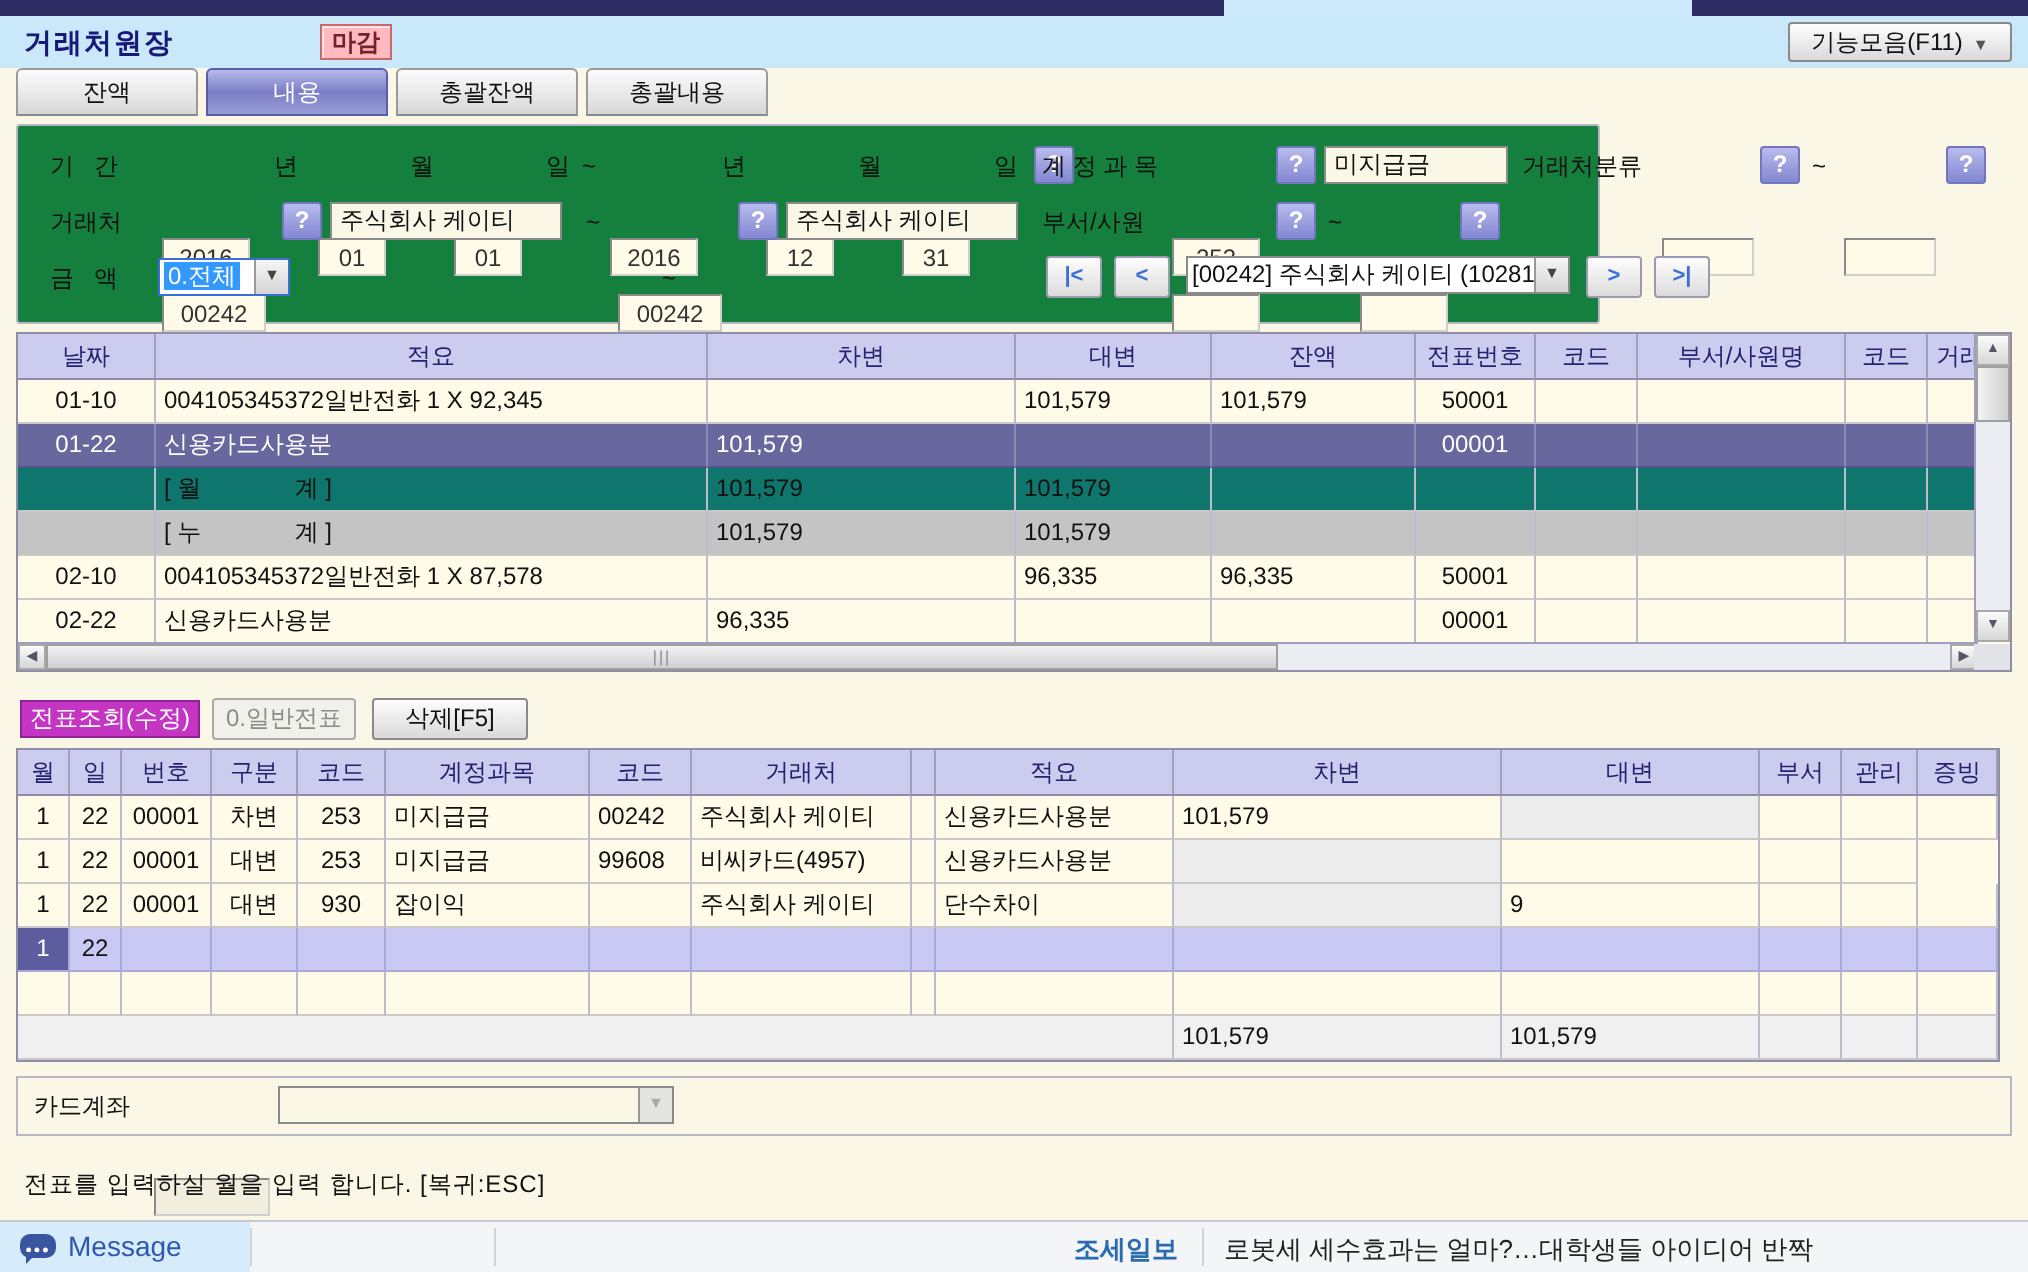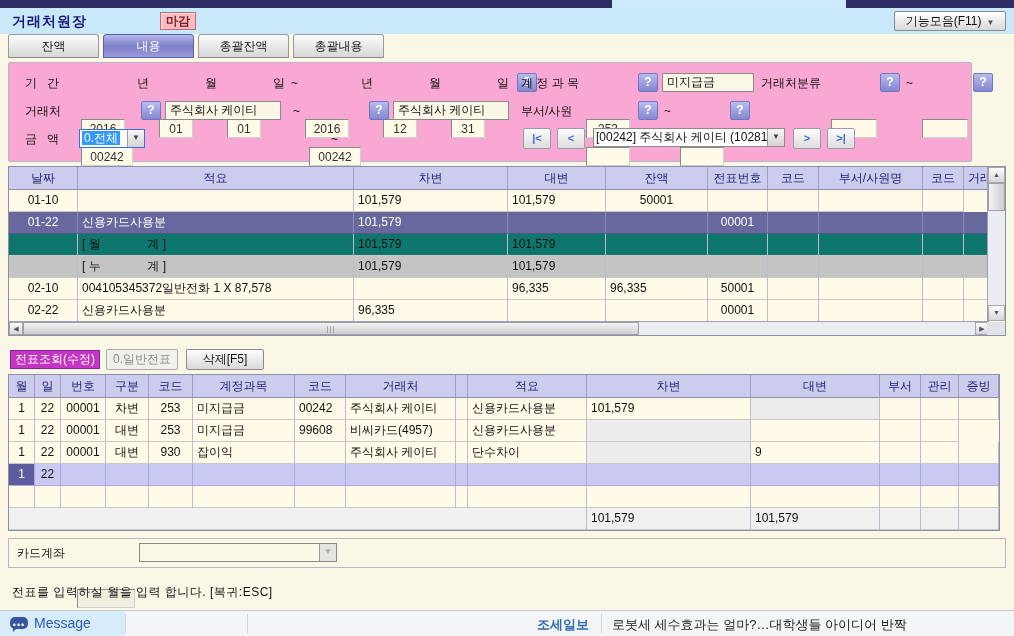--- a/index.html
+++ b/index.html
@@ -23,22 +23,22 @@
     text-align:center; line-height:18px; }
   .fn-button .arr { font-size:8px; color:#555; margin-left:5px; }
   
   .tab-row { position:absolute; top:34px; left:8px; height:24px; display:flex; gap:4px; }
   .tab { width:91px; height:24px; border:1px solid #9a9a9a; border-bottom-color:#8a8a8a;
     border-radius:3px 3px 0 0; background:linear-gradient(#fcfcfc,#d7d7d7);
     text-align:center; line-height:22px; color:#111; cursor:default; }
   .tab.active { background:linear-gradient(#b6b9ea 0%,#7b7ec6 50%,#9a9cd8 100%);
     border-color:#5a5da8; color:#ffffff; }
   
-  .filter-panel { position:absolute; top:62px; left:8px; width:964px; height:100px;
-    border:1px solid #b6b6c6; border-radius:2px; background:#f9a8d4; }
+  .filter-panel { position:absolute; top:62px; left:8px; width:792px; height:100px;
+    border:1px solid #b6b6c6; border-radius:2px; background:#15803d; }
   .fl { position:absolute; height:20px; line-height:20px; white-space:nowrap; }
   .inp { position:absolute; height:19px; background:#fffbe8; border:1px solid;
     border-color:#8a8a8a #cfcfcf #cfcfcf #8a8a8a; text-align:center; color:#333;
     font-family:inherit; font-size:12px; padding:0;margin-top:46px; }
   .inp.gray { background:#f2eedd; }
   .namebox { position:absolute; height:19px; line-height:17px; background:#fbf7e6;
     border:1px solid #8a8a8a; padding-left:4px; overflow:hidden; white-space:nowrap; }
   .qbtn { position:absolute; width:20px; height:19px; background:linear-gradient(#b7bbec,#8387d2);
     border:1px solid #7276bf; border-radius:2px; color:#fff; font-weight:bold;
     text-align:center; line-height:17px; cursor:default; }
@@ -210,20 +210,21 @@
     <span class="c">잔액</span>
     <span class="c">전표번호</span>
     <span class="c">코드</span>
     <span class="c">부서/사원명</span>
     <span class="c">코드</span>
     <span class="c">거래</span>
   </div>
 
   <div class="mg-row r-plain">
     <span class="c ta-c">01-10</span>
+    <span class="c ta-l">004105345372일반전화 1 X 92,345</span>
     <span class="c ta-r"></span>
     <span class="c ta-r">101,579</span>
     <span class="c ta-r">101,579</span>
     <span class="c ta-c">50001</span>
     <span class="c"></span>
     <span class="c"></span>
     <span class="c"></span>
     <span class="c"></span>
   </div>
 

